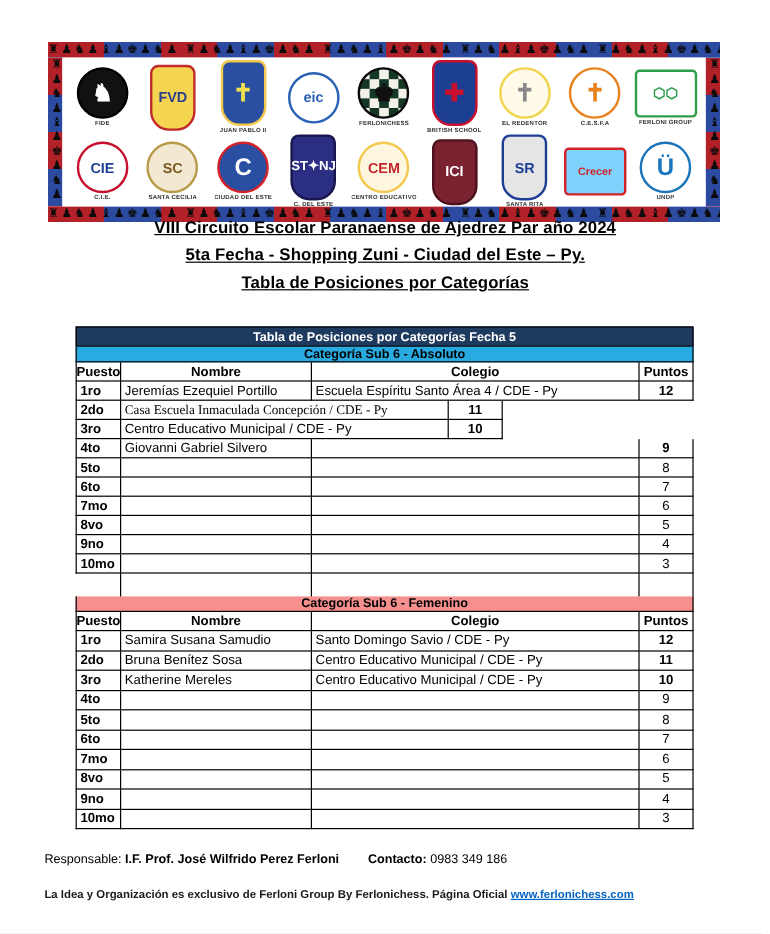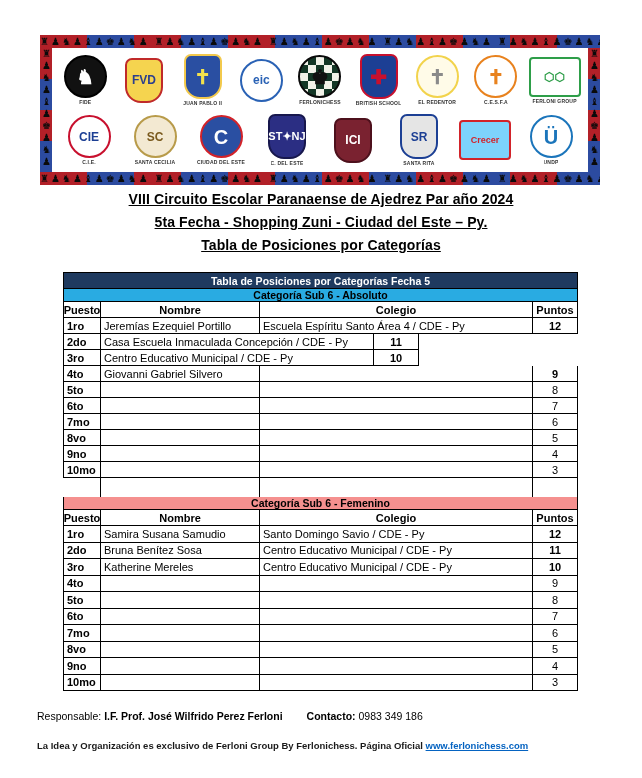--- a/index.html
+++ b/index.html
@@ -21,29 +21,29 @@
   .strip-left { left:0; } .strip-right { right:0; }
   .glyphs { font-size:10px; line-height:13px; color:#0a0a0a; letter-spacing:2px; white-space:nowrap; display:block; }
   .glyphs-v { writing-mode:vertical-rl; letter-spacing:1px; line-height:12px; height:124px; }
   .banner-inner { position:absolute; left:12px; right:12px; top:13px; bottom:13px;
     background:#fff; display:flex; flex-direction:column; justify-content:space-around; padding:2px 4px; }
   .logo-row { display:flex; justify-content:space-around; align-items:center; }
   .logo { display:flex; flex-direction:column; align-items:center; width:58px; }
   .logo-shape { display:flex; align-items:center; justify-content:center;
     width:43px; height:43px; font-weight:bold; text-align:center; line-height:1; }
   .shape-circle { border-radius:50%; }
-  .shape-shield { border-radius:7px 7px 16px 16px; width:38px; height:45px; }
+  .shape-shield { border-radius:7px 7px 16px 16px; width:38px; height:55px; }
   .shape-rect { border-radius:4px; width:52px; height:40px; }
   .logo-caption { font-size:5px; font-weight:bold; color:#333; margin-top:1px;
     text-align:center; letter-spacing:.2px; white-space:nowrap; overflow:hidden; max-width:58px; }
   .checker { background:
       repeating-conic-gradient(#143726 0% 25%, #f2f2e9 0% 50%) 0 0/16px 16px !important; }
 
   
-  .titles { position:absolute; left:0; top:188px; width:642px; text-align:center; }
+  .titles { position:absolute; left:0; top:178px; width:642px; text-align:center; }
   .title-line { font-size:14px; font-weight:bold; text-decoration:underline;
     line-height:23px; letter-spacing:.1px; }
 
   
   .tables { position:absolute; left:63px; top:272px; width:515px; font-size:11px; }
   .bar { display:flex; align-items:center; justify-content:center;
     border:1px solid #000; font-weight:bold; }
   .bar-title { height:17px; color:#fff; font-size:10.5px; }
   .bar-cat { height:13px; border-top:none; font-size:10.5px; }
   .trow { display:flex; }
@@ -132,20 +132,24 @@
           </div>
           <div class="logo">
             <div class="logo-shape shape-circle" style="background: rgb(42, 79, 162); color: rgb(255, 255, 255); border: 2px solid rgb(210, 35, 42); font-size: 20px;">C</div>
             <div class="logo-caption">CIUDAD DEL ESTE</div>
           </div>
           <div class="logo">
             <div class="logo-shape shape-shield" style="background: rgb(43, 46, 131); color: rgb(255, 255, 255); border: 2px solid rgb(23, 23, 77); font-size: 11px;">ST✦NJ</div>
             <div class="logo-caption">C. DEL ESTE</div>
           </div>
           <div class="logo">
+            <div class="logo-shape shape-circle" style="background: rgb(255, 246, 224); color: rgb(192, 39, 45); border: 2px solid rgb(242, 201, 76); font-size: 12px;">CEM</div>
+            <div class="logo-caption">CENTRO EDUCATIVO</div>
+          </div>
+          <div class="logo">
             <div class="logo-shape shape-shield" style="background: rgb(122, 34, 48); color: rgb(255, 255, 255); border: 2px solid rgb(77, 16, 28); font-size: 12px;">ICI</div>
           </div>
           <div class="logo">
             <div class="logo-shape shape-shield" style="background: #e5e5e5; color: rgb(28, 63, 148); border: 2px solid rgb(28, 63, 148); font-size: 12px;">SR</div>
             <div class="logo-caption">SANTA RITA</div>
           </div>
           <div class="logo">
             <div class="logo-shape shape-rect" style="background: #7dd3fc; color: rgb(210, 35, 42); border: 2px solid rgb(210, 35, 42); font-size: 9px;">Crecer</div>
           </div>
           <div class="logo">
@@ -173,21 +177,21 @@
           <div class="cell " style="width: 45px;">Puntos</div>
         </div>
         <div class="trow data-row">
           <div class="cell c-puesto" style="width: 38px;">1ro</div>
           <div class="cell c-nombre" style="width: 159px; text-align: center;">Jeremías Ezequiel Portillo</div>
           <div class="cell c-colegio" style="width: 273px;">Escuela Espíritu Santo Área 4 / CDE - Py</div>
           <div class="cell c-puntos filled" style="width: 45px;">12</div>
         </div>
         <div class="trow data-row">
           <div class="cell c-puesto" style="width: 38px;">2do</div>
-          <div class="cell c-colegio" style="width: 273px;">Casa Escuela Inmaculada Concepción / CDE - Py</div>
+          <div class="cell c-colegio" style="width: 273px; font-family: Liberation Serif, serif;">Casa Escuela Inmaculada Concepción / CDE - Py</div>
           <div class="cell c-puntos filled" style="width: 45px;">11</div>
         </div>
         <div class="trow data-row">
           <div class="cell c-puesto" style="width: 38px;">3ro</div>
           <div class="cell c-colegio" style="width: 273px;">Centro Educativo Municipal / CDE - Py</div>
           <div class="cell c-puntos filled" style="width: 45px;">10</div>
         </div>
         <div class="trow data-row">
           <div class="cell c-puesto" style="width: 38px;">4to</div>
           <div class="cell c-nombre" style="width: 159px;">Giovanni Gabriel Silvero</div>

